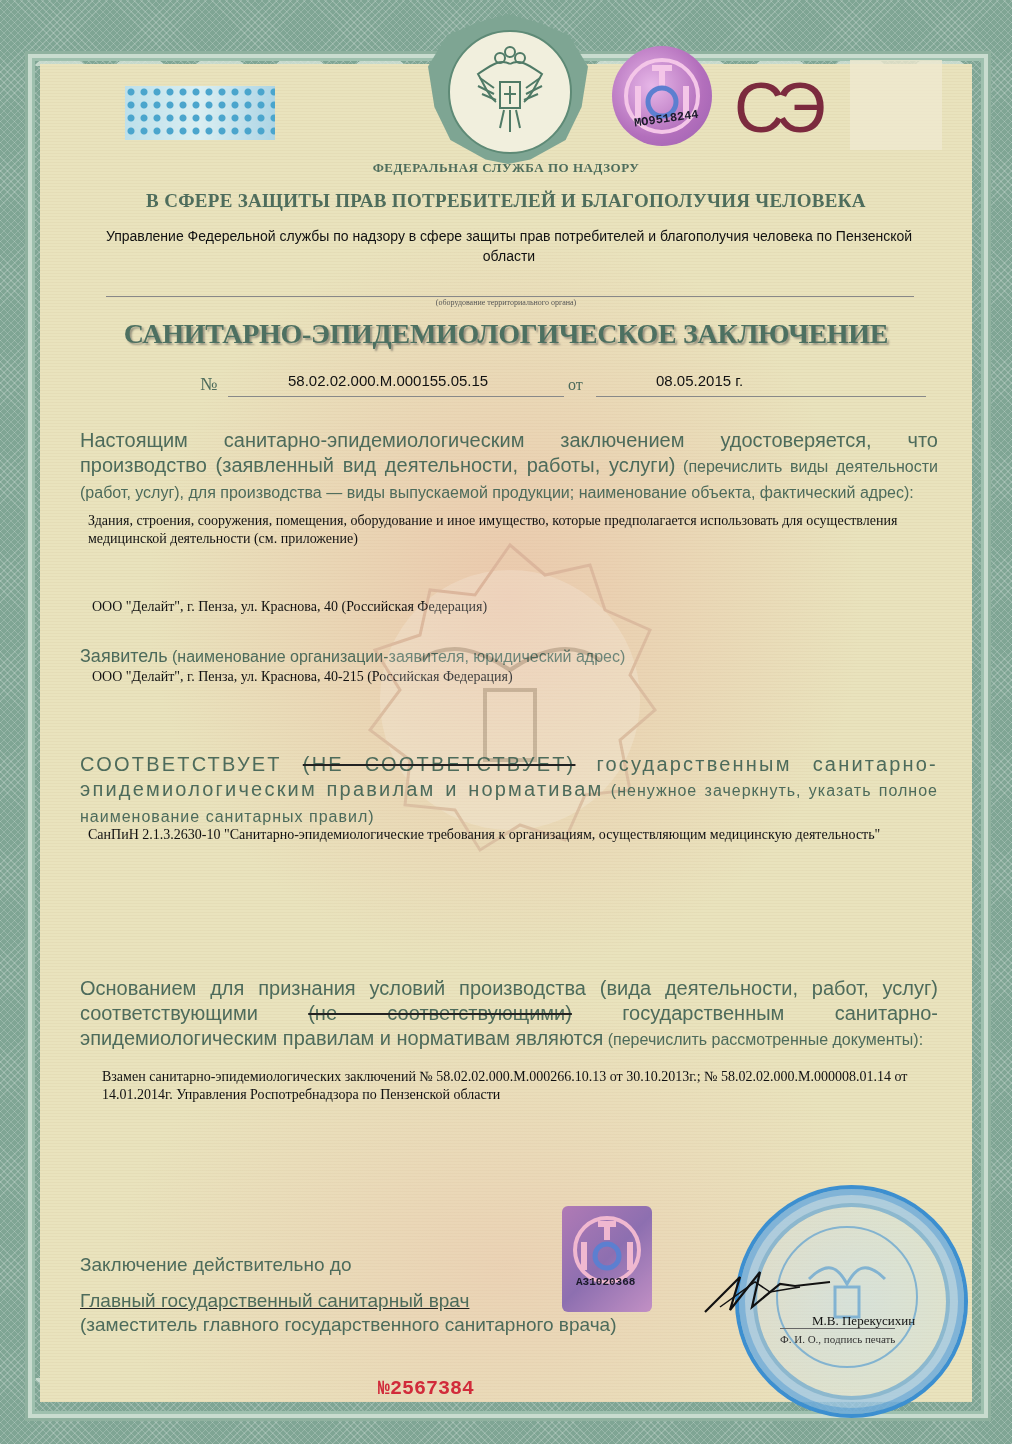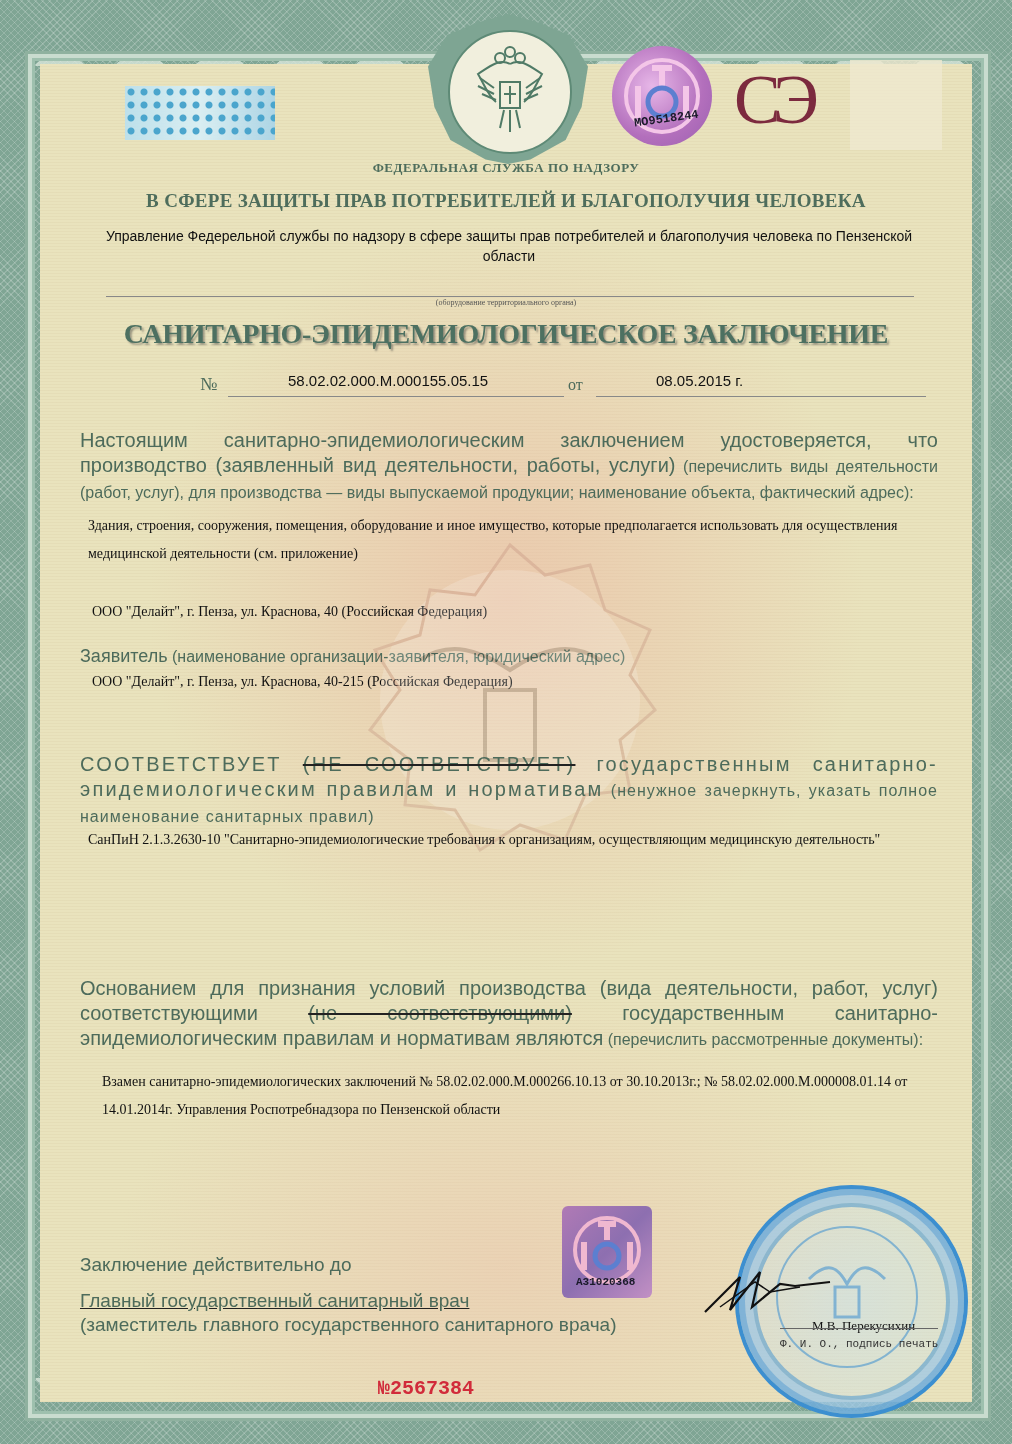--- a/index.html
+++ b/index.html
@@ -23,39 +23,39 @@
 
   .emblem{position:absolute;left:428px;top:14px;width:160px;height:150px;}
   .emblem .oct{position:absolute;left:0;top:0;width:160px;height:150px;background:#7ea593;clip-path:polygon(50% 0,70% 6%,88% 14%,100% 35%,96% 62%,86% 84%,64% 97%,50% 100%,36% 97%,14% 84%,4% 62%,0 35%,12% 14%,30% 6%);}
   .emblem .disc{position:absolute;left:20px;top:16px;width:120px;height:120px;border-radius:50%;background:#f1efdd;border:2px solid #5e8a76;display:flex;align-items:center;justify-content:center;}
   .holo{position:absolute;border-radius:50%;background:radial-gradient(circle at 40% 40%,#e7b7e8,#b36fbc 60%,#9a5fb0);}
   .holo-sq{position:absolute;border-radius:6px;background:linear-gradient(135deg,#b07ab5,#8d6fb0 50%,#c290c4);}
   .holo-txt{position:absolute;font-family:"Liberation Mono",monospace;font-size:12px;font-weight:bold;color:#1a1a2a;}
   .strip{position:absolute;left:125px;top:86px;width:150px;height:54px;background:
      radial-gradient(circle at 6px 6px,#3a9fcf 3px,transparent 4px) 0 0/13px 13px,
      linear-gradient(90deg,#b9e0f0,#d8f0f8,#a8d4ea);opacity:.9;}
-  .se-logo{position:absolute;left:734px;top:60px;font-size:70px;color:#7c2a3e;font-family:Liberation Serif, serif;letter-spacing:-8px;}
+  .se-logo{position:absolute;left:734px;top:68px;font-size:70px;color:#7c2a3e;font-family:Liberation Sans, sans-serif;letter-spacing:-8px;}
   .blank-sq{position:absolute;left:850px;top:60px;width:92px;height:90px;background:#efe9cf;opacity:.8;}
 
   .t-head1,.t-head2{position:absolute;left:0;width:1012px;text-align:center;font-family:"Liberation Serif",serif;font-weight:bold;color:#4e6d5c;}
   .t-head1{top:160px;font-size:13px;letter-spacing:.5px;}
   .t-head2{top:190px;font-size:19px;letter-spacing:.3px;}
   .t-org{position:absolute;left:84px;top:226px;width:850px;text-align:center;font-family:Liberation Sans, sans-serif;font-size:14px;line-height:20px;color:#111;}
   .hr-org{position:absolute;left:106px;top:296px;width:808px;border-top:1px solid #888;}
   .t-orgnote{position:absolute;left:0;top:298px;width:1012px;text-align:center;font-family:"Liberation Serif",serif;font-size:8px;color:#555;}
   .t-title{position:absolute;left:0;top:318px;width:1012px;text-align:center;font-family:"Liberation Serif",serif;font-weight:bold;font-size:28px;color:#4d7061;text-shadow:2px 2px 2px rgba(60,60,60,.45);letter-spacing:-.3px;}
   .num-row{position:absolute;top:372px;left:200px;width:740px;height:28px;}
   .num-row .lbl{position:absolute;font-family:"Liberation Serif",serif;font-size:18px;color:#4d6b5b;}
   .num-row .val{position:absolute;font-size:15px;color:#111;}
   .num-row .line{position:absolute;border-top:1px solid #888;}
 
   .p-green{position:absolute;left:80px;width:858px;color:#4d6b5b;text-align:justify;}
   .p-big{font-size:20px;line-height:25px;}
   .small{font-size:16px;}
-  .p-black{position:absolute;font-family:"Liberation Serif",serif;font-size:14px;line-height:28px;color:#111;}
+  .p-black{position:absolute;font-family:"Liberation Serif",serif;font-size:14px;line-height:18px;color:#111;}
   .strike{text-decoration:line-through;text-decoration-color:#222;}
   .spaced{letter-spacing:2.2px;}
 
   .seal{position:absolute;left:735px;top:1185px;width:225px;height:225px;border-radius:50%;border:4px solid #3c8fd0;background:radial-gradient(circle,rgba(200,225,240,.55),rgba(200,225,240,.2));box-shadow:inset 0 0 0 6px rgba(60,143,208,.4),inset 0 0 0 14px rgba(255,255,255,.3),inset 0 0 0 18px rgba(60,143,208,.5);}
   .sig{position:absolute;left:700px;top:1262px;width:135px;height:60px;}
   .serial{position:absolute;left:0;top:1377px;width:852px;text-align:center;font-family:"Liberation Mono",monospace;font-size:20px;color:#d12b3a;font-weight:bold;}
 </style>
 </head>
 <body>
 
@@ -137,21 +137,21 @@
 <div class="p-green p-big spaced" style="top:752px;width:858px;">
   <span>СООТВЕТСТВУЕТ </span><span class="strike">(НЕ СООТВЕТСТВУЕТ)</span><span> государственным санитарно-эпидемиологическим правилам и нормативам</span><span class="small" style="letter-spacing:1px;"> (ненужное зачеркнуть, указать полное наименование санитарных правил)</span>
 </div>
 <div class="p-black" style="left:88px;top:826px;width:840px;">СанПиН 2.1.3.2630-10 "Санитарно-эпидемиологические требования к организациям, осуществляющим медицинскую деятельность"</div>
 
 <div class="p-green p-big" style="top:976px;">
   <span>Основанием для признания условий производства (вида деятельности, работ, услуг) соответствующими </span><span class="strike">(не соответствующими)</span><span> государственным санитарно-эпидемиологическим правилам и нормативам являются</span><span class="small"> (перечислить рассмотренные документы):</span>
 </div>
 <div class="p-black" style="left:102px;top:1068px;width:830px;">Взамен санитарно-эпидемиологических заключений № 58.02.02.000.М.000266.10.13 от 30.10.2013г.; № 58.02.02.000.М.000008.01.14 от 14.01.2014г. Управления Роспотребнадзора по Пензенской области</div>
 
-<div class="holo-sq" style="left:562px;top:1206px;width:90px;height:92px;">
+<div class="holo-sq" style="left:562px;top:1206px;width:90px;height:106px;">
   <svg width="90" height="90" viewBox="0 0 90 90" style="position:absolute;left:0;top:0;">
     <circle cx="45" cy="44" r="32" fill="none" stroke="#f0b8d0" stroke-width="4"></circle>
     <path d="M22 36 V64 M68 36 V64 M36 18 H54 M45 18 V34" stroke="#f0b8d0" stroke-width="6" fill="none"></path>
     <circle cx="45" cy="50" r="12" fill="none" stroke="#5c7fd0" stroke-width="5"></circle>
   </svg>
   <span class="holo-txt" style="left:14px;top:70px;font-size:11px;">А31020368</span>
 </div>
 
 <div class="p-green" style="top:1254px;font-size:19px;">Заключение действительно до</div>
 <div class="p-green" style="top:1290px;font-size:19px;width:auto;text-decoration:underline;text-decoration-color:#222;">Главный государственный санитарный врач</div>
@@ -164,15 +164,15 @@
         <path d="M70 90 C90 70 100 80 108 95 C116 80 126 70 146 90"></path>
         <rect x="96" y="98" width="24" height="30"></rect>
       </g>
   </svg>
 </div>
 <svg class="sig" viewBox="0 0 135 60">
   <path d="M5 50 L40 15 L30 48 L60 10 L52 45 L80 22 L95 24 L130 20" fill="none" stroke="#111" stroke-width="2.2"></path>
   <path d="M20 45 L55 20 L70 30 L100 25" fill="none" stroke="#111" stroke-width="1.5"></path>
 </svg>
 <div class="p-black" style="left:812px;top:1312px;font-size:13px;">М.В. Перекусихин</div>
-<div class="p-black" style="left:780px;top:1328px;font-family:Liberation Mono, monospace;font-size:11px;color:#333;border-top:1px solid #666;padding-top:1px;">Ф. И. О.,  подпись  печать</div>
+<div class="p-black" style="left:780px;top:1328px;font-family:Liberation Serif, serif;font-size:11px;color:#333;border-top:1px solid #666;padding-top:1px;">Ф. И. О.,  подпись  печать</div>
 
 <div class="serial">№2567384</div>
 
 </body></html>

